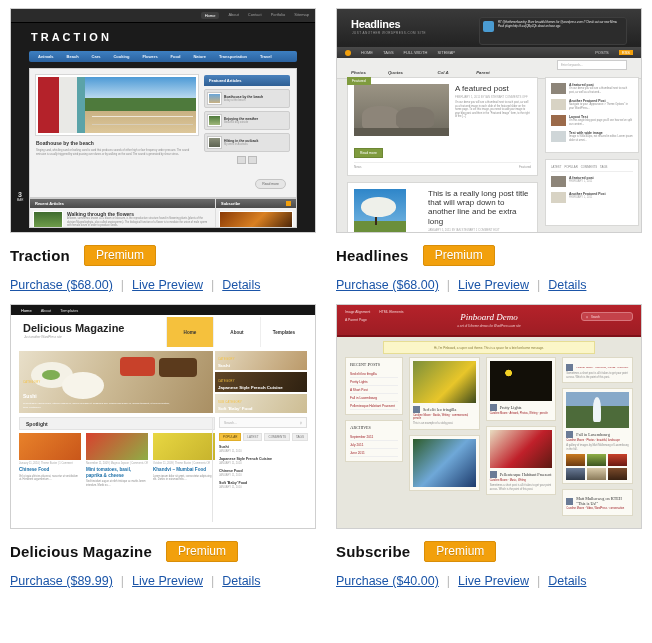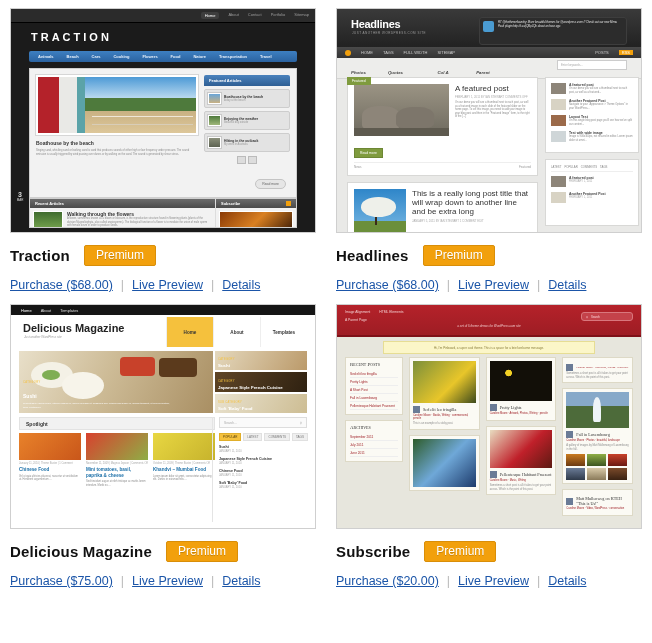--- a/index.html
+++ b/index.html
@@ -319,21 +319,21 @@
               </div>
             </div>
             <div style="margin-top:4px"><span class="hd-rm">Read more</span></div>
             <div style="display:flex;justify-content:space-between;border-top:1px solid #eee;margin-top:4px;padding-top:2px;font-size:3px;color:#999">
               <span>News</span>
               <span>Featured</span>
             </div>
           </div>
 
           <div class="hd-card">
-            <div style="display:flex;gap:6px">
+            <div style="display:flex;gap:22px">
               <div class="hd-tree">
                 <div style="position:absolute;left:0;right:0;bottom:0;height:30%;background:#6b8f3a"></div>
                 <div style="position:absolute;left:40%;bottom:22%;width:5%;height:34%;background:#3a2a18"></div>
                 <div style="position:absolute;left:14%;bottom:40%;width:66%;height:42%;background:#eef0ea;border-radius:50%"></div>
               </div>
               <div style="flex:1">
                 <div class="hd-t" style="line-height:1.15">This is a really long post title that will wrap down to another line and be extra long</div>
                 <div style="font-size:2.8px;color:#aaa;margin:2px 0">JANUARY 5, 2011 BY IAN STEWART   1 COMMENT   EDIT</div>
                 <span class="hd-rm">Read more</span>
               </div>
@@ -509,37 +509,38 @@
           </div>
       </div>
     </div>
 
     <div class="meta">
       <div class="titlerow">
         <span class="ttl">Delicious Magazine</span>
         <span class="badge">Premium</span>
       </div>
       <div class="links">
-        <a href="#">Purchase ($75.00)</a>
+        <a href="#">Purchase ($89.99)</a>
         <span class="sep">|</span>
         <a href="#">Live Preview</a>
         <span class="sep">|</span>
         <a href="#">Details</a>
       </div>
     </div>
   </div>
 
   <div class="cell" style="padding-top:12px">
     <div class="thumb pb-wrap">
       <div class="bar pb-head"></div>
       <div class="pb-nav">
         <span>Image Alignment</span>
         <span>HTML Elements</span>
       </div>
       <div class="pb-nav2">A Parent Page</div>
+      <div class="pb-logo">Pinboard Demo</div>
       <div class="pb-logosub">a set of 5 theme demos for WordPress.com site</div>
       <div class="pb-search">
         <span>⚲</span>
         <span style="margin-left:3px">Search</span>
       </div>
       <div class="pb-note">Hi, I'm Pinboard, a super cool theme. This is a space for a brief welcome message.</div>
 
       <div class="pb-cols">
         <div class="pb-c1">
           <div class="pb-box">
@@ -630,21 +631,21 @@
         </div>
       </div>
     </div>
 
     <div class="meta">
       <div class="titlerow">
         <span class="ttl">Subscribe</span>
         <span class="badge">Premium</span>
       </div>
       <div class="links">
-        <a href="#">Purchase ($20.00)</a>
+        <a href="#">Purchase ($40.00)</a>
         <span class="sep">|</span>
         <a href="#">Live Preview</a>
         <span class="sep">|</span>
         <a href="#">Details</a>
       </div>
     </div>
   </div>
 
 </div>
 

